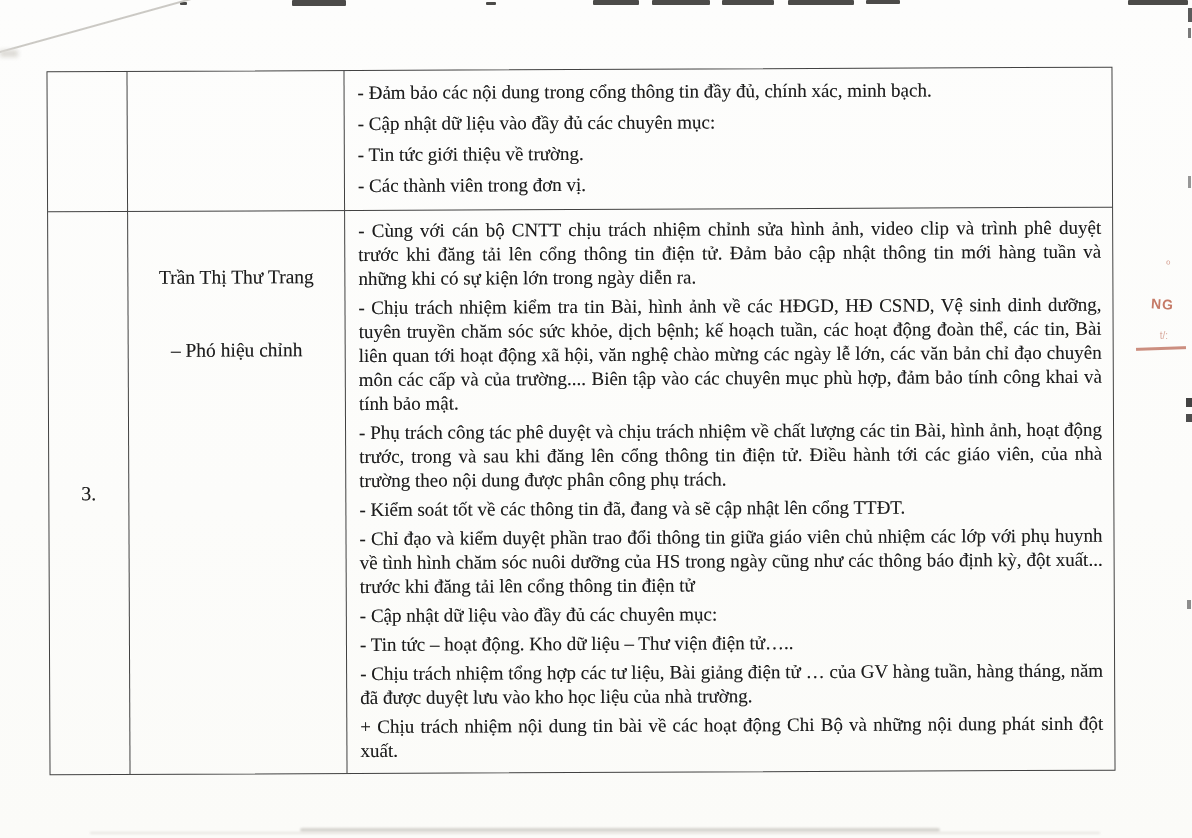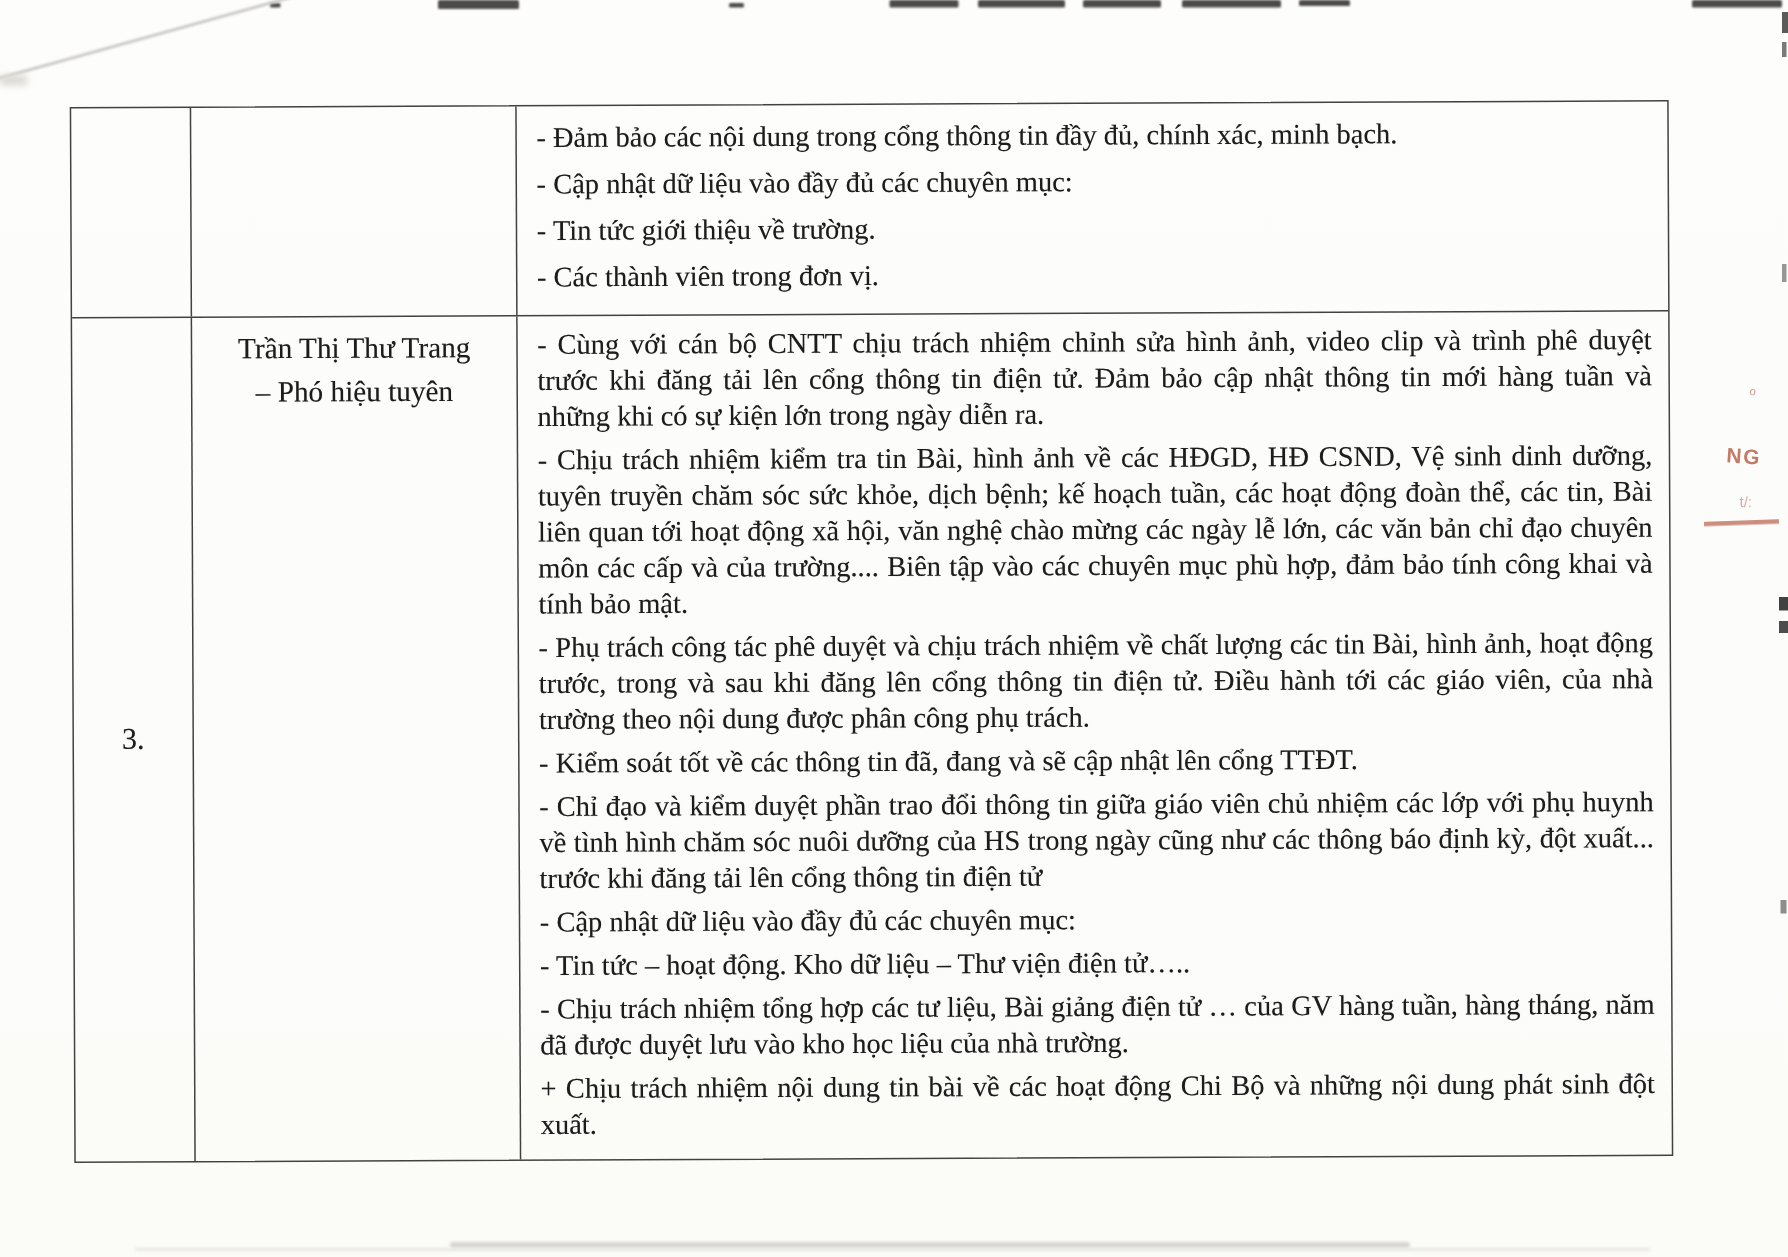--- a/index.html
+++ b/index.html
@@ -74,21 +74,21 @@
     font-size:19px;line-height:24px;
   }
   .row-cont{min-height:126px;}
   .row-main .cell-duties{min-height:549px;}
   .cell-duties p{
     margin:5px 0;
     text-align:justify;
     text-shadow:0 0 0.5px rgba(25,25,25,.4);
   }
   .row-cont .cell-duties p{margin:7px 0;}
-  .name-line{text-shadow:0 0 0.5px rgba(25,25,25,.4);}
+  .name-line{text-shadow:0 0 0.5px rgba(25,25,25,.4);margin-top:44px;}
   .num-text{text-shadow:0 0 0.5px rgba(25,25,25,.4);}
 </style>
 </head>
 <body>
 
 <div class="page">
 
   <div>
     <div class="artifact top-frag tf1"></div>
     <div class="artifact top-frag tf2"></div>
@@ -133,21 +133,21 @@
           <p>- Các thành viên trong đơn vị.</p>
         </div>
     </div>
 
     <div class="t-row row-main">
       <div class="cell cell-num">
         <span class="num-text">3.</span>
       </div>
       <div class="cell cell-name">
           <div class="name-line">Trần Thị Thư Trang</div>
-          <div class="name-line">– Phó hiệu tuyên</div>
+          <div class="name-line">– Phó hiệu chỉnh</div>
         </div>
       <div class="cell cell-duties">
           <p>- Cùng với cán bộ CNTT chịu trách nhiệm chỉnh sửa hình ảnh, video clip và trình phê duyệt trước khi đăng tải lên cổng thông tin điện tử. Đảm bảo cập nhật thông tin mới hàng tuần và những khi có sự kiện lớn trong ngày diễn ra.</p>
           <p>- Chịu trách nhiệm kiểm tra tin Bài, hình ảnh về các HĐGD, HĐ CSND, Vệ sinh dinh dưỡng, tuyên truyền chăm sóc sức khỏe, dịch bệnh; kế hoạch tuần, các hoạt động đoàn thể, các tin, Bài liên quan tới hoạt động xã hội, văn nghệ chào mừng các ngày lễ lớn, các văn bản chỉ đạo chuyên môn các cấp và của trường.... Biên tập vào các chuyên mục phù hợp, đảm bảo tính công khai và tính bảo mật.</p>
           <p>- Phụ trách công tác phê duyệt và chịu trách nhiệm về chất lượng các tin Bài, hình ảnh, hoạt động trước, trong và sau khi đăng lên cổng thông tin điện tử. Điều hành tới các giáo viên, của nhà trường theo nội dung được phân công phụ trách.</p>
           <p>- Kiểm soát tốt về các thông tin đã, đang và sẽ cập nhật lên cổng TTĐT.</p>
           <p>- Chỉ đạo và kiểm duyệt phần trao đổi thông tin giữa giáo viên chủ nhiệm các lớp với phụ huynh về tình hình chăm sóc nuôi dưỡng của HS trong ngày cũng như các thông báo định kỳ, đột xuất... trước khi đăng tải lên cổng thông tin điện tử</p>
           <p>- Cập nhật dữ liệu vào đầy đủ các chuyên mục:</p>
           <p>- Tin tức – hoạt động. Kho dữ liệu – Thư viện điện tử…..</p>
           <p>- Chịu trách nhiệm tổng hợp các tư liệu, Bài giảng điện tử … của GV hàng tuần, hàng tháng, năm đã được duyệt lưu vào kho học liệu của nhà trường.</p>

